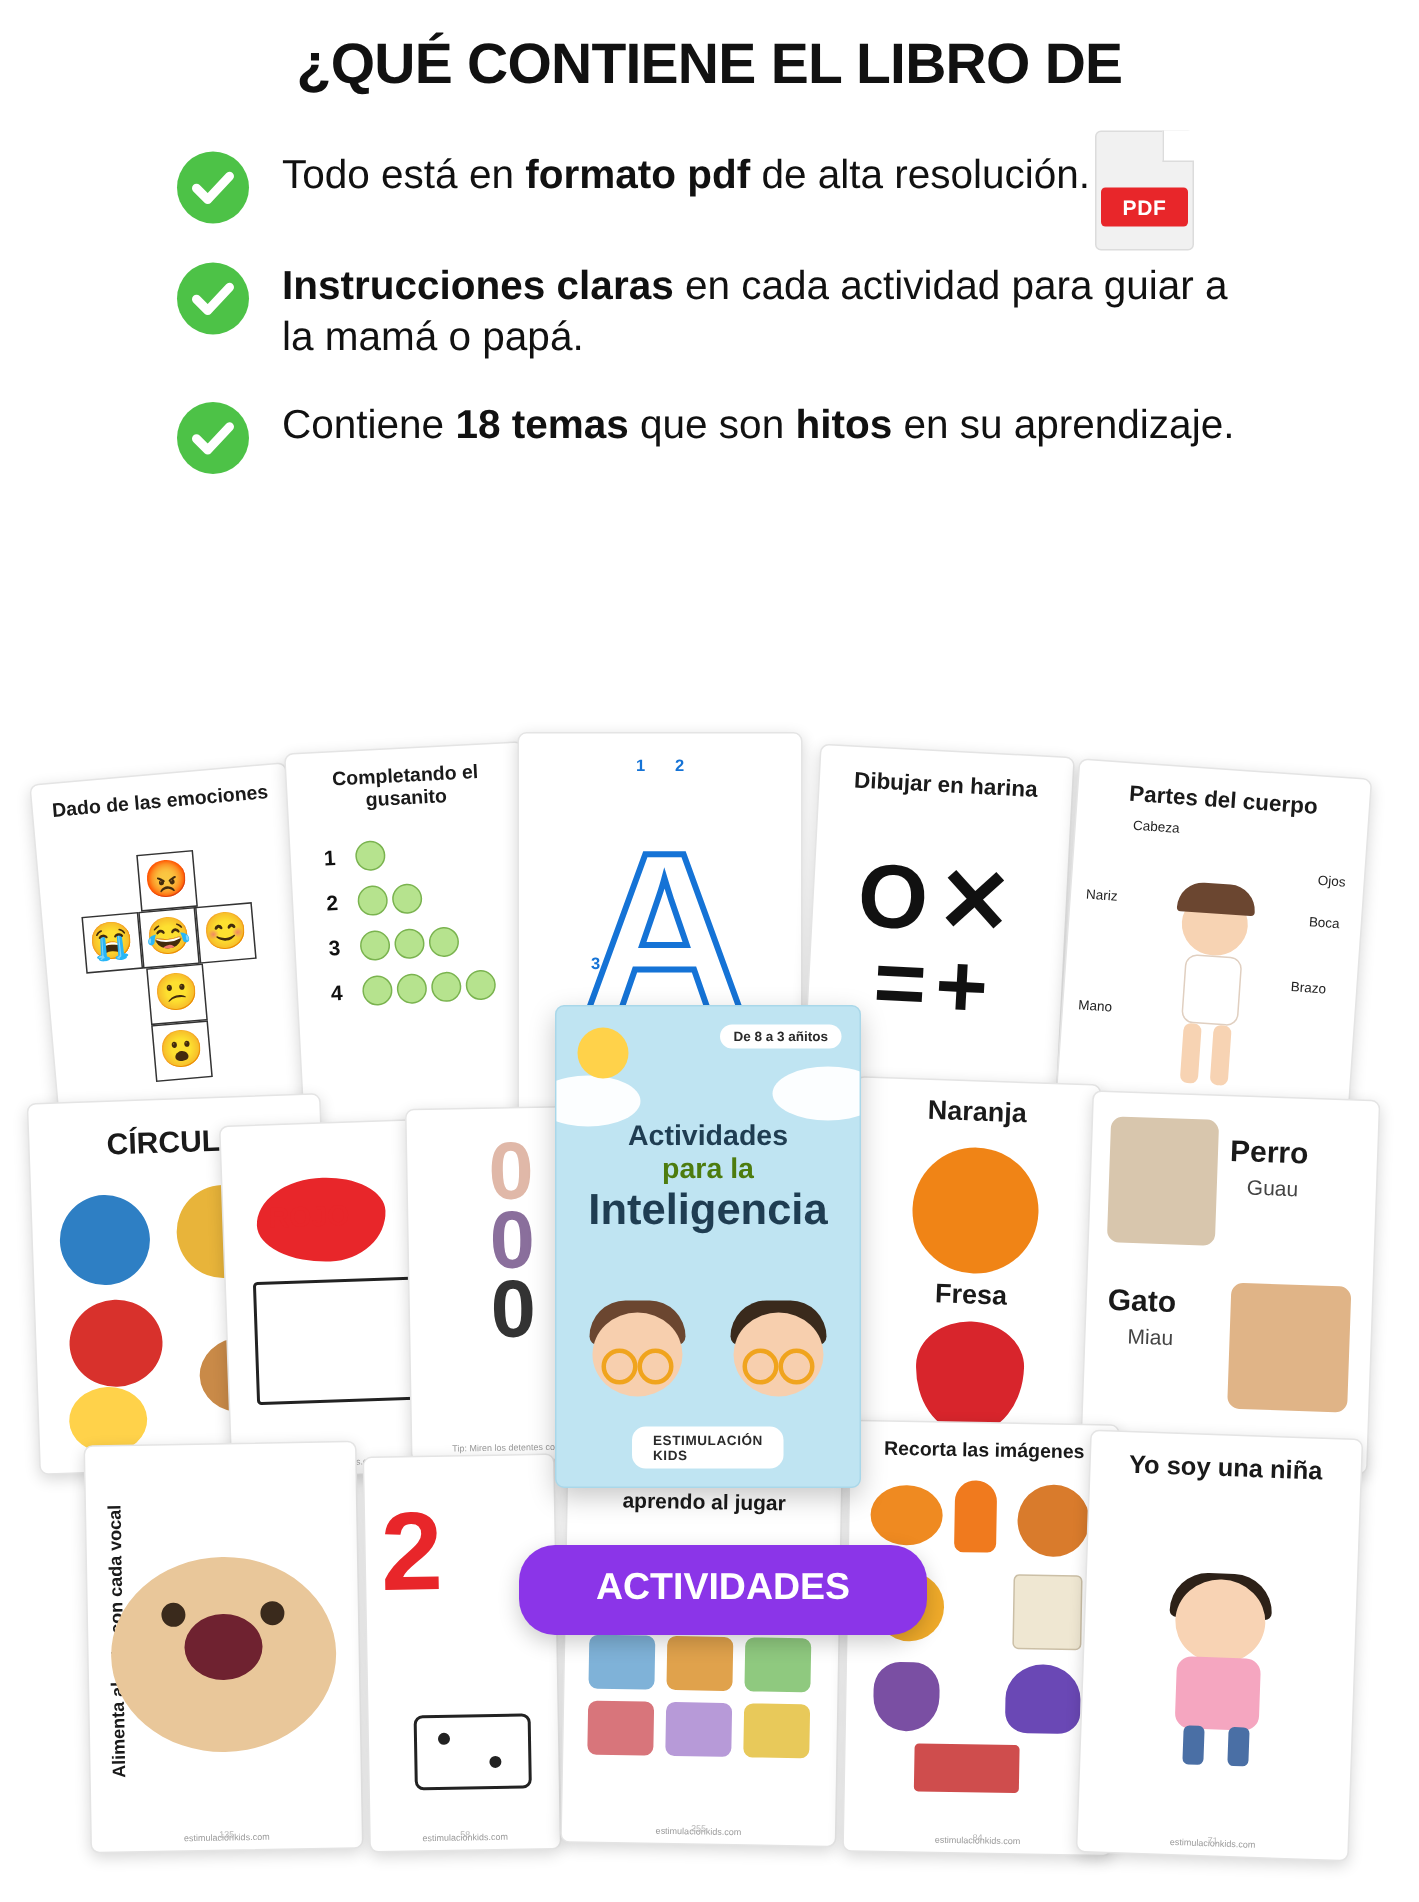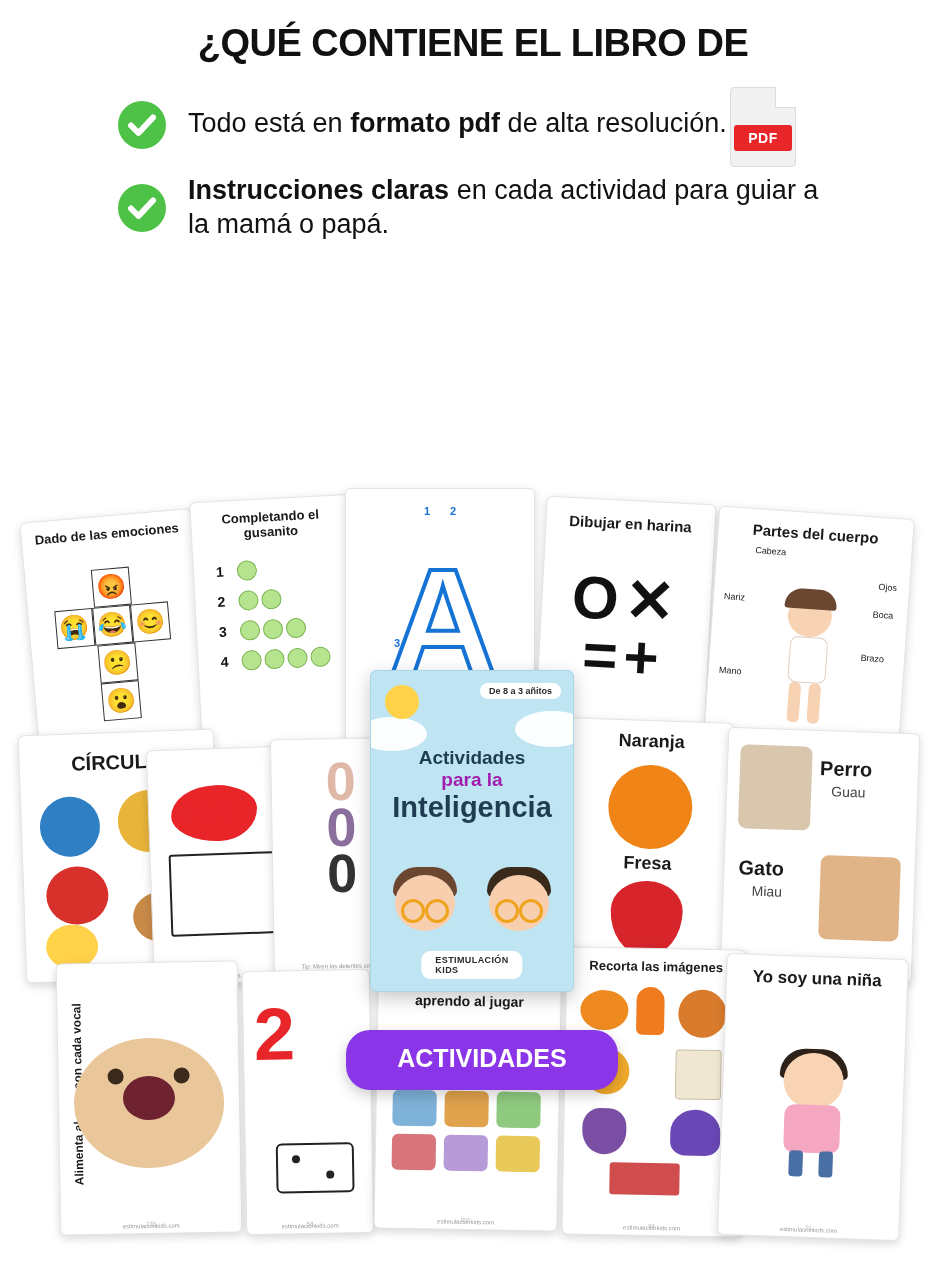--- a/index.html
+++ b/index.html
@@ -27,21 +27,21 @@
     text-transform: uppercase;
   }
 
   
   .bullets {
     margin: 34px 0 0 0;
     padding: 0 54px 0 118px;
   }
   .bullet-row {
     display: flex;
-    align-items: center;
+    align-items: flex-start;
     margin-bottom: 24px;
     position: relative;
   }
   .check {
     flex: 0 0 auto;
     width: 48px;
     height: 48px;
     border-radius: 50%;
     background: #4dc247;
     margin-right: 22px;
@@ -260,21 +260,21 @@
     width: 34px; height: 34px;
     border-radius: 50%;
     background: #ffd24a;
   }
   .book .t1 {
     position: absolute; left: 0; right: 0; top: 76px;
     text-align: center; font-size: 19px; font-weight: bold; color: #1f3d52;
   }
   .book .t2 {
     position: absolute; left: 0; right: 0; top: 98px;
-    text-align: center; font-size: 19px; font-weight: bold; color: #a21caf;
+    text-align: center; font-size: 19px; font-weight: bold; color: #4d7c0f;
   }
   .book .t3 {
     position: absolute; left: 0; right: 0; top: 120px;
     text-align: center; font-size: 29px; font-weight: bold; color: #1f3d52;
   }
   .kid {
     position: absolute;
     bottom: 46px;
     width: 72px; height: 80px;
   }
@@ -409,20 +409,30 @@
     <div class="check">
       <svg width="48" height="48" viewBox="0 0 48 48" aria-hidden="true">
         <path d="M13 24.5 L20.5 32 L35 16.5" fill="none" stroke="#ffffff" stroke-width="6" stroke-linecap="round" stroke-linejoin="round"></path>
       </svg>
     </div>
     <div class="bullet-text">
       <b>Instrucciones claras</b><span> en cada actividad para guiar a la mamá o papá.</span>
     </div>
   </div>
 
+  <div class="bullet-row">
+    <div class="check">
+      <svg width="48" height="48" viewBox="0 0 48 48" aria-hidden="true">
+        <path d="M13 24.5 L20.5 32 L35 16.5" fill="none" stroke="#ffffff" stroke-width="6" stroke-linecap="round" stroke-linejoin="round"></path>
+      </svg>
+    </div>
+    <div class="bullet-text">
+      <span>Contiene </span><b>18 temas</b><span> que son </span><b>hitos</b><span> en su aprendizaje.</span>
+    </div>
+  </div>
 
 </div>
 
 <div class="collage">
 
   <div class="card rot" style="left:30px; top:45px; width:172px; height:250px; transform:rotate(-5deg);">
     <div class="title" style="font-size:13px; padding:10px 8px 0 8px;">Dado de las emociones</div>
     <div class="emoji-grid">
       <div class="emoji-cell" style="left:40px; top:0;">😡</div>
       <div class="emoji-cell" style="left:0; top:38px;">😭</div>

